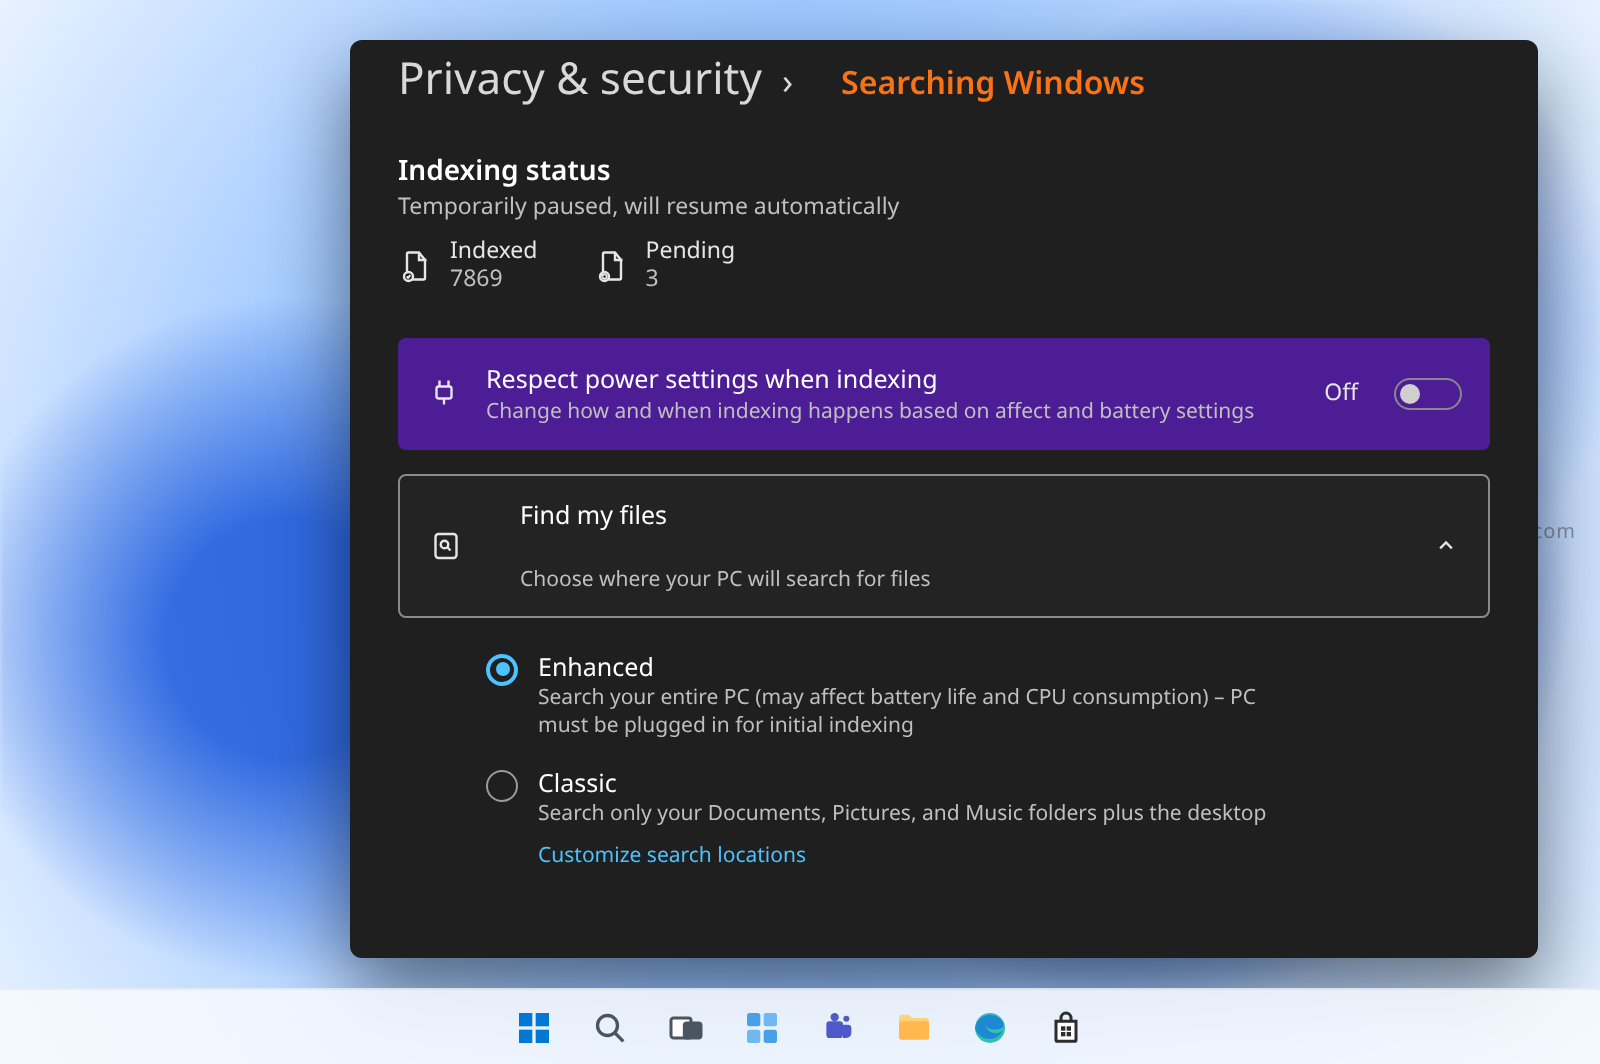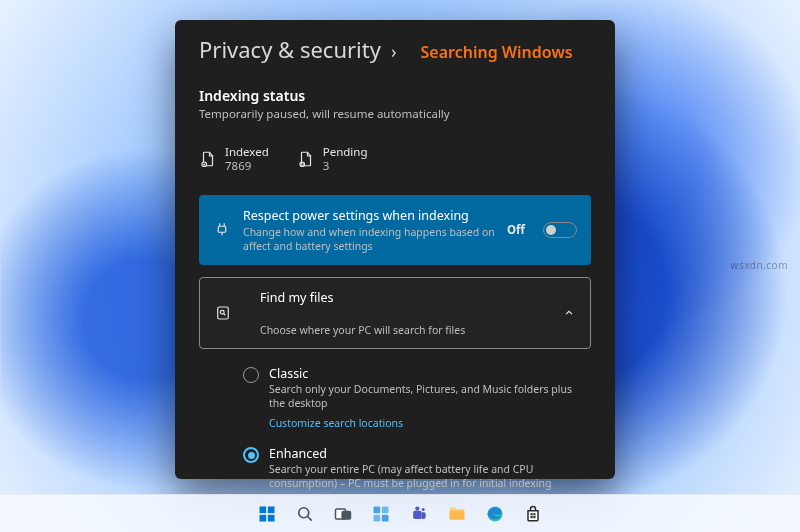--- a/index.html
+++ b/index.html
@@ -16,50 +16,50 @@
       radial-gradient(circle at 45% 40%, rgba(60,120,255,0.6) 0 60px, rgba(60,120,255,0) 180px),
       radial-gradient(circle at 80% 30%, rgba(40,100,240,0.55) 0 60px, rgba(40,100,240,0) 170px);
     filter: blur(1px);
   }
   .watermark {
     position: absolute; right: 12px; top: 258px;
     font-size: 10px; color: rgba(0,0,0,0.35); letter-spacing: .5px;
   }
 
   .settings-window {
-    position: absolute; left: 175px; top: 20px; width: 440px; height: 459px;
+    position: absolute; left: 175px; top: 20px; width: 594px; height: 459px;
     background: #1f1f1f; color: #fff; border-radius: 6px;
     box-shadow: 0 18px 40px rgba(0,0,0,0.5);
-    padding: 14px 24px 12px 24px;
+    padding: 4px 24px 12px 24px;
   }
 
   .breadcrumb { display: flex; align-items: baseline; gap: 10px; }
   .breadcrumb .parent { font-size: 22px; font-weight: 400; color: #d8d8d8; }
   .breadcrumb .chev { font-size: 18px; color: #d8d8d8; }
   .breadcrumb .current { font-size: 16px; font-weight: 600; color: #f97316; margin-left: 14px; }
 
   .section-title { margin-top: 22px; font-size: 14px; font-weight: 600; }
   .section-sub { font-size: 11.5px; color: #bfbfbf; margin-top: 1px; }
 
-  .stats { display: flex; gap: 28px; margin-top: 24px; }
+  .stats { display: flex; gap: 28px; margin-top: 8px; }
   .stat { display: flex; align-items: center; gap: 8px; }
   .stat .ico { width: 18px; height: 18px; color: #e6e6e6; }
   .stat .labels { display: flex; flex-direction: column; line-height: 1.2; }
   .stat .label { font-size: 11.5px; color: #e6e6e6; }
   .stat .value { font-size: 11.5px; color: #bfbfbf; }
 
   .card {
-    background: #0369a1; border-radius: 4px; padding: 12px 14px;
+    background: #4c1d95; border-radius: 4px; padding: 12px 14px;
     display: flex; align-items: center; gap: 12px; margin-top: 22px;
   }
   .card .ico { width: 18px; height: 18px; color: #e6e6e6; flex: none; }
   .card .text { flex: 1; }
   .card .title { font-size: 12.5px; color: #fff; }
   .card .sub { font-size: 10.5px; color: #bfbfbf; line-height: 1.35; margin-top: 1px; }
-  .card .state { font-size: 11.5px; color: #e6e6e6; margin-right: 6px; font-weight: bold; }
+  .card .state { font-size: 11.5px; color: #e6e6e6; margin-right: 6px; }
   .toggle {
     width: 34px; height: 16px; border: 1px solid #888; border-radius: 10px;
     position: relative; background: transparent;
   }
   .toggle .knob {
     position: absolute; left: 2px; top: 2px; width: 10px; height: 10px;
     border-radius: 50%; background: #cfcfcf;
   }
 
   .expander {
@@ -188,32 +188,32 @@
     </div>
     <span class="chev">
       <svg viewBox="0 0 24 24" width="14" height="14" fill="none" stroke="currentColor" stroke-width="2">
           <path d="M7 14l5-5 5 5"></path>
         </svg>
     </span>
   </div>
 
   <div class="options">
     <div class="option">
+      <div class="radio selected"></div>
+      <div>
+        <div class="title">Enhanced</div>
+        <div class="sub">Search your entire PC (may affect battery life and CPU consumption) – PC must be plugged in for initial indexing</div>
+      </div>
+    </div>
+    <div class="option">
       <div class="radio"></div>
       <div>
         <div class="title">Classic</div>
         <div class="sub">Search only your Documents, Pictures, and Music folders plus the desktop</div>
         <a class="link">Customize search locations</a>
-      </div>
-    </div>
-    <div class="option">
-      <div class="radio selected"></div>
-      <div>
-        <div class="title">Enhanced</div>
-        <div class="sub">Search your entire PC (may affect battery life and CPU consumption) – PC must be plugged in for initial indexing</div>
       </div>
     </div>
   </div>
 
 </div>
 
 <div class="taskbar">
   <div class="tb-btn">
     <svg viewBox="0 0 24 24">
         <rect x="3" y="3" width="8" height="8" fill="#0078d4"></rect>

